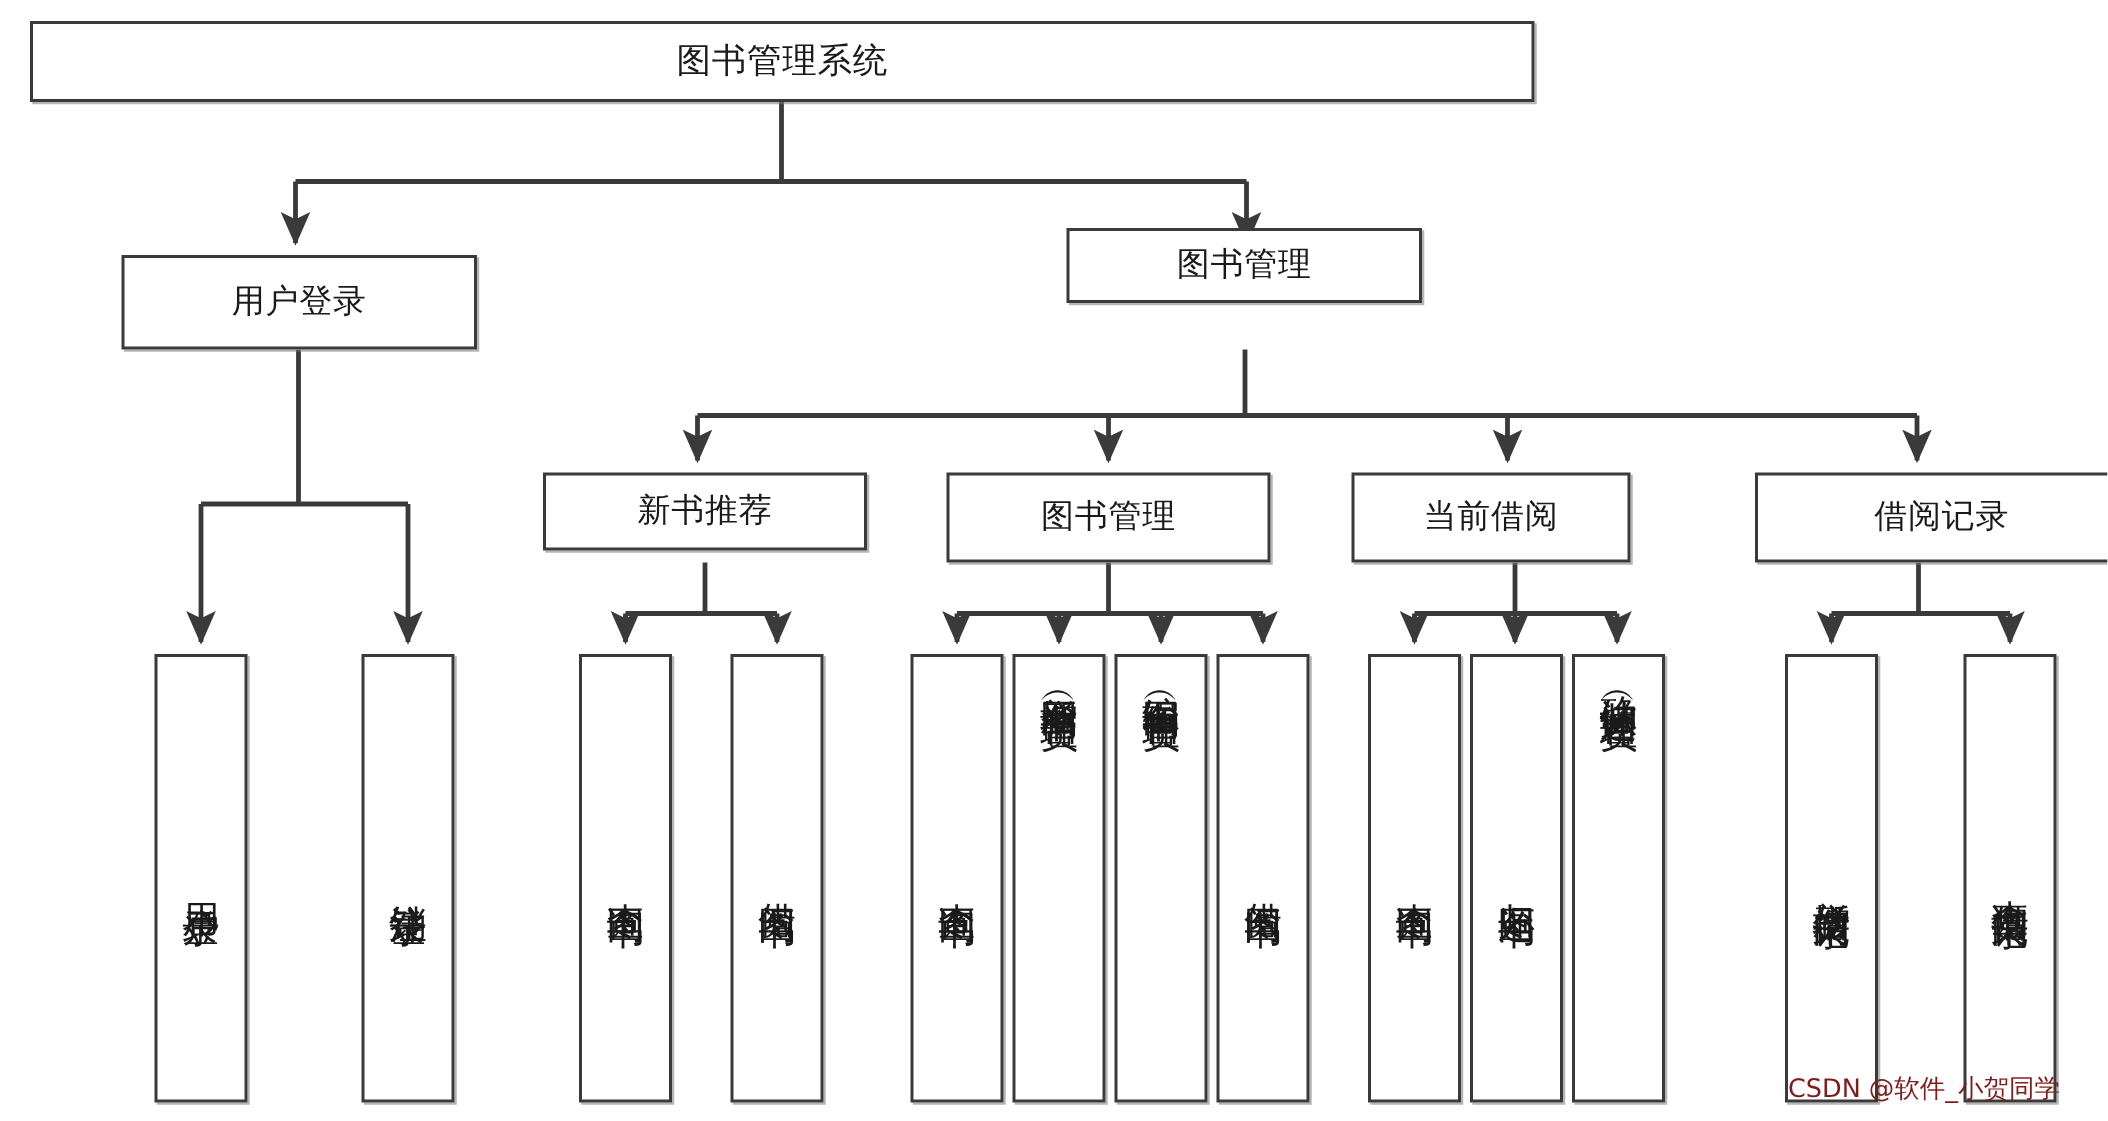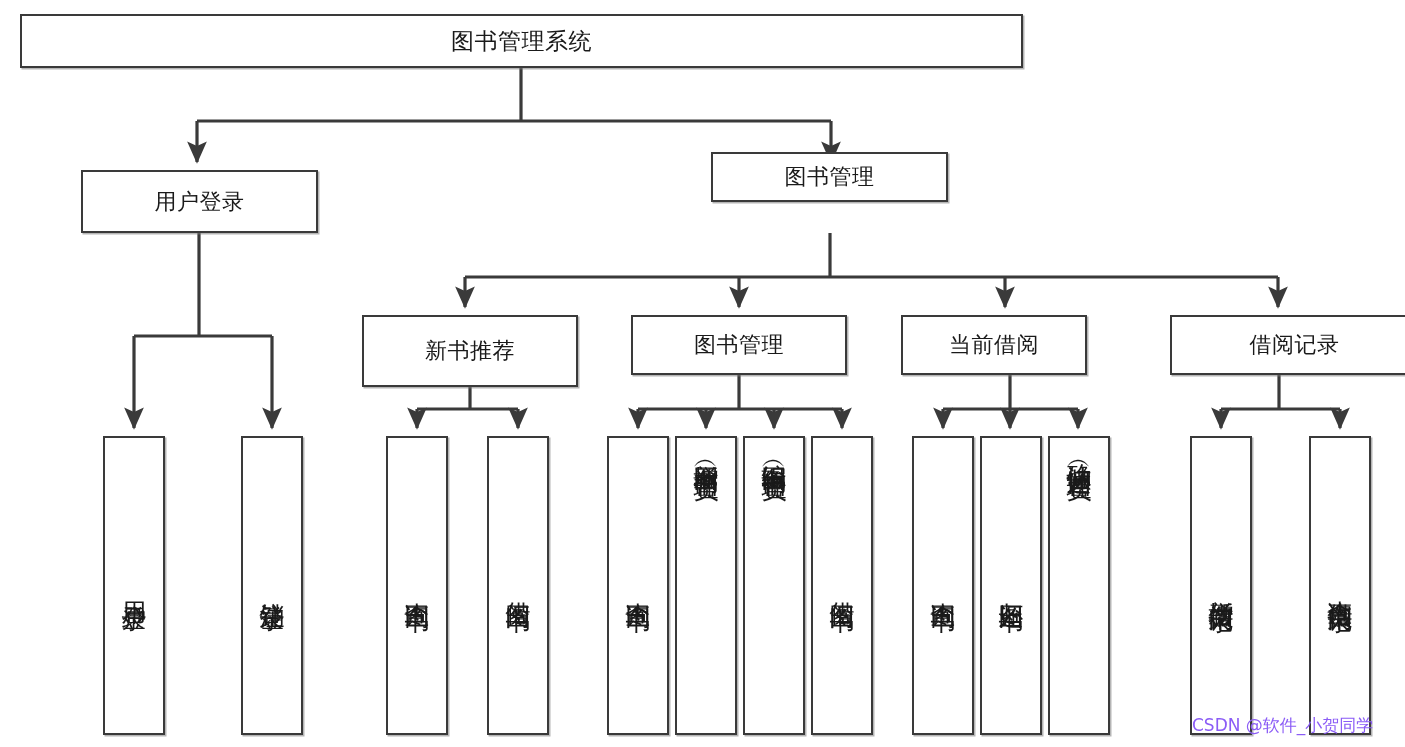--- a/index.html
+++ b/index.html
@@ -64,21 +64,21 @@
   }
   .node.vert.mid .node-label {
     
     margin-top: 0;
   }
   .watermark {
     position: absolute;
     left: 1192px;
     top: 714px;
     font-size: 17px;
-    color: #8b5cf6;
+    color: #7f1d1d;
     white-space: nowrap;
     font-family: "DejaVu Sans", "Liberation Sans", sans-serif;
   }
 </style>
 </head>
 <body>
 
 <div id="canvas">
 
   <svg id="diagram-svg" viewBox="0 0 1405 747" xmlns="http://www.w3.org/2000/svg">
@@ -136,21 +136,21 @@
     <span class="node-label">图书管理系统</span>
   </div>
 
   <div class="node horiz" style="left:81px; top:170px; width:237px; height:63px;">
     <span class="node-label">用户登录</span>
   </div>
   <div class="node horiz" style="left:711px; top:152px; width:237px; height:50px;">
     <span class="node-label">图书管理</span>
   </div>
 
-  <div class="node horiz" style="left:362px; top:315px; width:216px; height:72px;">
+  <div class="node horiz" style="left:362px; top:315px; width:216px; height:52px;">
     <span class="node-label">新书推荐</span>
   </div>
   <div class="node horiz" style="left:631px; top:315px; width:216px; height:60px;">
     <span class="node-label">图书管理</span>
   </div>
   <div class="node horiz" style="left:901px; top:315px; width:186px; height:60px;">
     <span class="node-label">当前借阅</span>
   </div>
   <div class="node horiz" style="left:1170px; top:315px; width:249px; height:60px;">
     <span class="node-label">借阅记录</span>

